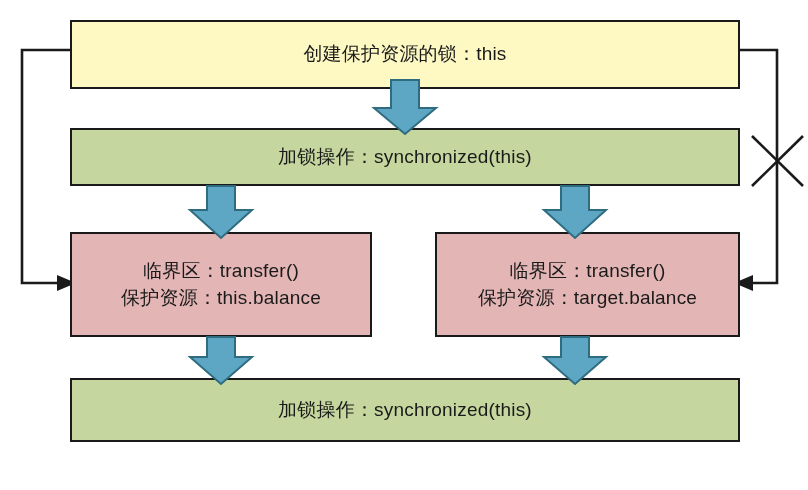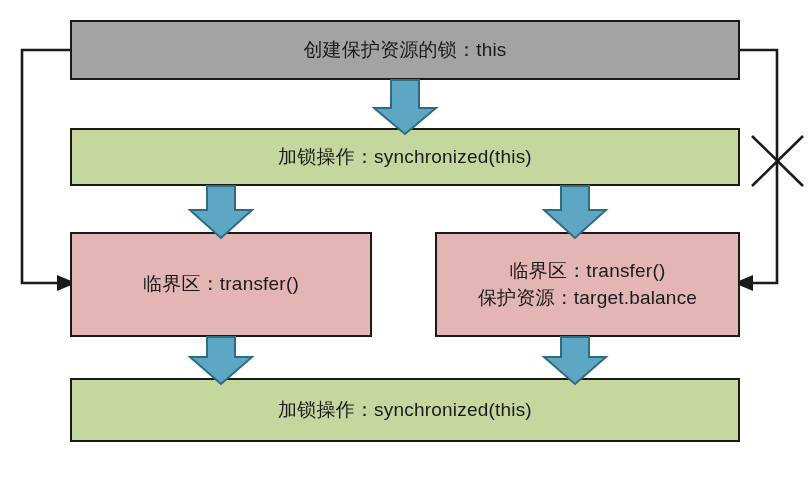--- a/index.html
+++ b/index.html
@@ -27,22 +27,22 @@
     color: #1a1a1a;
     z-index: 3;
   }
   .box-line {
     font-size: 19px;
     line-height: 1.42;
     white-space: pre;
     letter-spacing: 0.2px;
   }
   #box-create-lock {
-    left: 70px; top: 20px; width: 670px; height: 60px;
-    background: #a3a3a3;
+    left: 70px; top: 20px; width: 670px; height: 69px;
+    background: #fef9c3;
   }
   #box-lock-op {
     left: 70px; top: 128px; width: 670px; height: 58px;
     background: #C5D79E;
   }
   #box-critical-left {
     left: 70px; top: 232px; width: 302px; height: 105px;
     background: #E4B5B5;
   }
   #box-critical-right {
@@ -85,20 +85,21 @@
   <div class="box" id="box-create-lock">
     <div class="box-line">创建保护资源的锁：this</div>
   </div>
 
   <div class="box" id="box-lock-op">
     <div class="box-line">加锁操作：synchronized(this)</div>
   </div>
 
   <div class="box" id="box-critical-left">
     <div class="box-line">临界区：transfer()</div>
+    <div class="box-line">保护资源：this.balance</div>
   </div>
 
   <div class="box" id="box-critical-right">
     <div class="box-line">临界区：transfer()</div>
     <div class="box-line">保护资源：target.balance</div>
   </div>
 
   <div class="box" id="box-unlock-op">
     <div class="box-line">加锁操作：synchronized(this)</div>
   </div>

